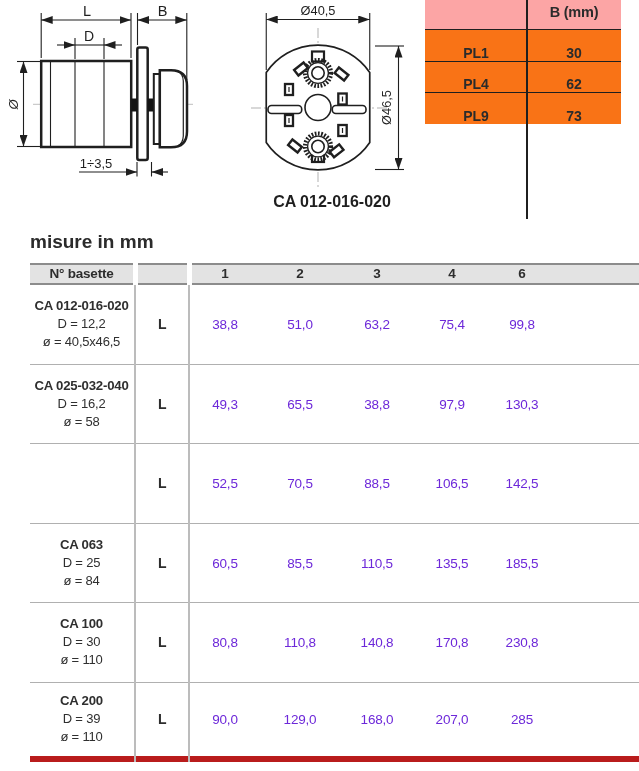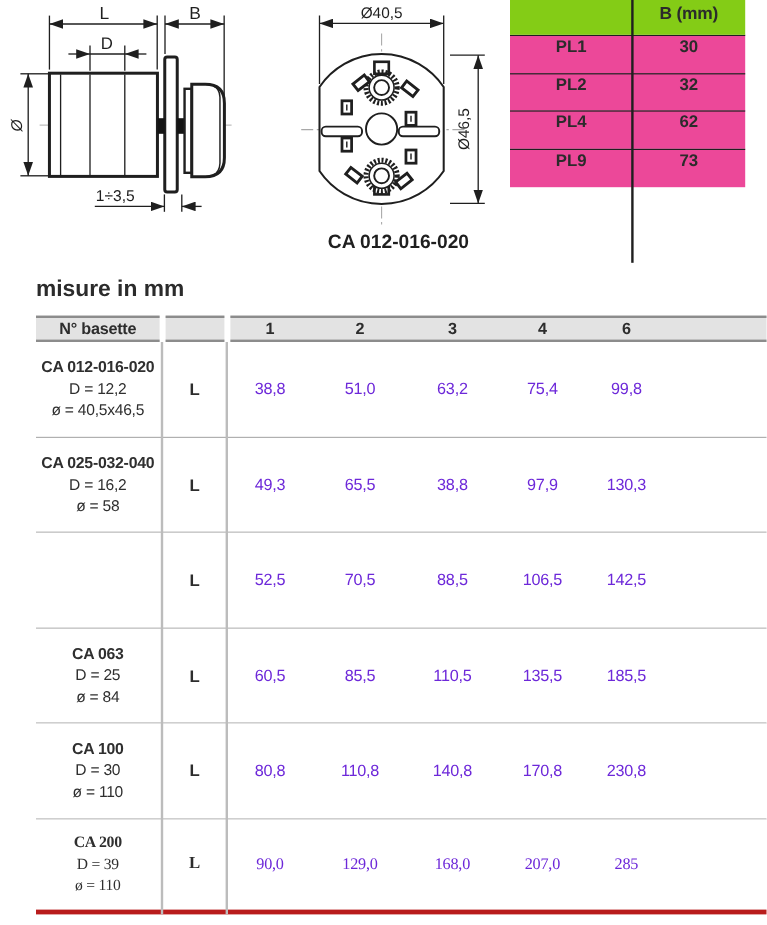--- a/index.html
+++ b/index.html
@@ -10,44 +10,44 @@
   }
   svg text { font-family:"Liberation Sans","DejaVu Sans",sans-serif; fill:#1f1f1f; }
 
   
   .sideview { position:absolute; left:0; top:0; }
   .frontview { position:absolute; left:233px; top:0; }
 
   
   .btable { position:absolute; left:425px; top:0; width:196px; height:219px; }
   .bt-vline { position:absolute; left:101px; top:0; bottom:0; width:1.6px; background:#1f1f1f; z-index:2; }
-  .bt-header { position:relative; height:29px; background:#84cc16; }
+  .bt-header { position:relative; height:29px; background:#fca5a5; }
   .bt-header span { position:absolute; left:102px; width:94px; top:4px; text-align:center;
                     font-weight:bold; font-size:14.5px; letter-spacing:-0.2px; color:#2b2b2b; }
-  .bt-row { display:flex; height:31.65px; background:#ec4899; border-top:1.6px solid #1f1f1f; align-items:flex-start; }
+  .bt-row { display:flex; height:31.65px; background:#f97316; border-top:1.6px solid #1f1f1f; align-items:flex-end; }
   .bt-l { width:102px; text-align:center; font-weight:bold; font-size:14px; color:#2b2b2b; }
   .bt-v { width:94px; text-align:center; font-weight:bold; font-size:14px; color:#2b2b2b; }
 
   
   .note { position:absolute; left:30px; top:231px; font-weight:bold; font-size:19px; color:#2b2b2b; }
 
   
   .mtable { position:absolute; left:30px; top:263px; width:609px; height:500px; }
   .mt-header { position:relative; height:22px; }
   .mh-cell { position:absolute; top:0; height:22px; background:#e3e3e3;
              border-top:2px solid #8c8c8c; border-bottom:2px solid #8c8c8c; }
   .mh-c0 { left:0; width:103px; }
   .mh-c1 { left:107.5px; width:49.5px; }
   .mh-c2 { left:161.5px; right:0; }
   .mh-label { position:absolute; left:0; width:103px; top:3px; text-align:center;
               font-weight:bold; font-size:13.5px; letter-spacing:-0.2px; z-index:1; }
   .mh-num { position:absolute; top:3px; width:70px; text-align:center; font-weight:bold; font-size:13.5px; z-index:1; }
   .mt-body { position:relative; }
   .mrow { position:relative; height:79.5px; border-bottom:1px solid #b0b0b0; background:#ffffff; }
-  .mrow:last-child { border-bottom:4px solid #b91c1c;font-family:Liberation Serif, serif; }
+  .mrow:last-child { border-bottom:6px solid #b91c1c; }
   .mcell-model { position:absolute; left:0; top:0; width:103px; height:100%;
                  display:flex; flex-direction:column; justify-content:center; align-items:center;
                  line-height:18px; font-size:13px; color:#2f2f2f; letter-spacing:-0.2px; }
   .mcell-model .model { font-weight:bold; font-size:13.2px; white-space:nowrap; }
   .mcell-l { position:absolute; left:107.5px; top:0; width:49.5px; height:100%;
              display:flex; justify-content:center; align-items:center; font-weight:bold; font-size:14px; }
   .mval { position:absolute; top:50%; transform:translateY(-50%); width:70px; text-align:center;
           font-size:13.5px; color:#6d28d9; letter-spacing:-0.2px; }
   .x0 { left:160px; } .x1 { left:235px; } .x2 { left:312px; } .x3 { left:387px; } .x4 { left:457px; }
   .mdiv { position:absolute; top:22px; height:477px; width:1.5px; background:#bcbcbc; }
@@ -178,24 +178,20 @@
   <div class="btable">
     <div class="bt-vline"></div>
     <div class="bt-header">
       <span>B (mm)</span>
     </div>
     <div class="bt-row">
       <span class="bt-l">PL1</span>
       <span class="bt-v">30</span>
     </div>
     <div class="bt-row">
-      <span class="bt-l">PL2</span>
-      <span class="bt-v">32</span>
-    </div>
-    <div class="bt-row">
       <span class="bt-l">PL4</span>
       <span class="bt-v">62</span>
     </div>
     <div class="bt-row">
       <span class="bt-l">PL9</span>
       <span class="bt-v">73</span>
     </div>
   </div>
 
   <div class="note">misure in mm</div>

